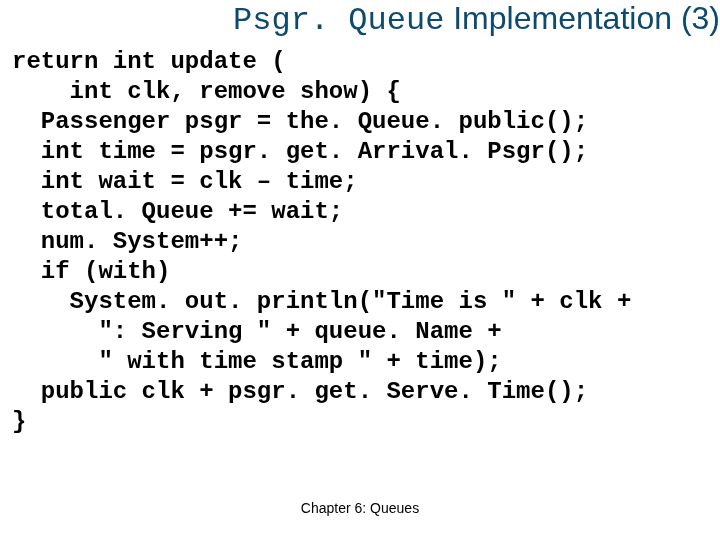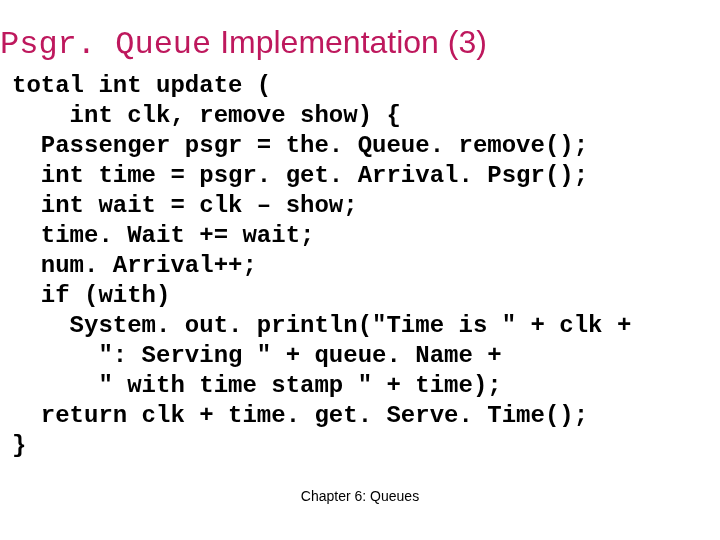--- a/index.html
+++ b/index.html
@@ -12,63 +12,62 @@
     position: relative;
     overflow: hidden;
   }
   .slide {
     width: 720px;
     height: 540px;
     position: relative;
     box-sizing: border-box;
   }
   .title {
-    text-align: left;
+    text-align: right;
     font-size: 32px;
     font-family: Arial, Helvetica, sans-serif;
-    padding-top: 24px;
     padding-bottom: 8px;
-    color: #be185d;
+    color: #0c4a6e;
   }
   .title .mono {
     font-family: "Courier New", Courier, monospace;
   }
   .code {
     font-family: "Courier New", Courier, monospace;
     font-weight: bold;
     font-size: 24px;
     line-height: 1.25;
     white-space: pre;
     color: #000;
     padding-left: 12px;
   }
   .footer {
     position: absolute;
-    bottom: 36px;
+    bottom: 24px;
     width: 100%;
     text-align: center;
     font-size: 14px;
     color: #000;
     font-family: Arial, Helvetica, sans-serif;
   }
 </style>
 </head>
 <body>
 
 <div class="slide">
   <div class="title">
     <span class="mono">Psgr. Queue</span><span> Implementation (3)</span>
   </div>
-  <div class="code"><span>total int update (</span>
+  <div class="code"><span>return int update (</span>
 <span>    int clk, remove show) {</span>
-<span>  Passenger psgr = the. Queue. remove();</span>
+<span>  Passenger psgr = the. Queue. public();</span>
 <span>  int time = psgr. get. Arrival. Psgr();</span>
-<span>  int wait = clk – show;</span>
-<span>  time. Wait += wait;</span>
-<span>  num. Arrival++;</span>
+<span>  int wait = clk – time;</span>
+<span>  total. Queue += wait;</span>
+<span>  num. System++;</span>
 <span>  if (with)</span>
 <span>    System. out. println("Time is " + clk +</span>
 <span>      ": Serving " + queue. Name +</span>
 <span>      " with time stamp " + time);</span>
-<span>  return clk + time. get. Serve. Time();</span>
+<span>  public clk + psgr. get. Serve. Time();</span>
 <span>}</span></div>
   <div class="footer">Chapter 6: Queues</div>
 </div>
 
 </body></html>

